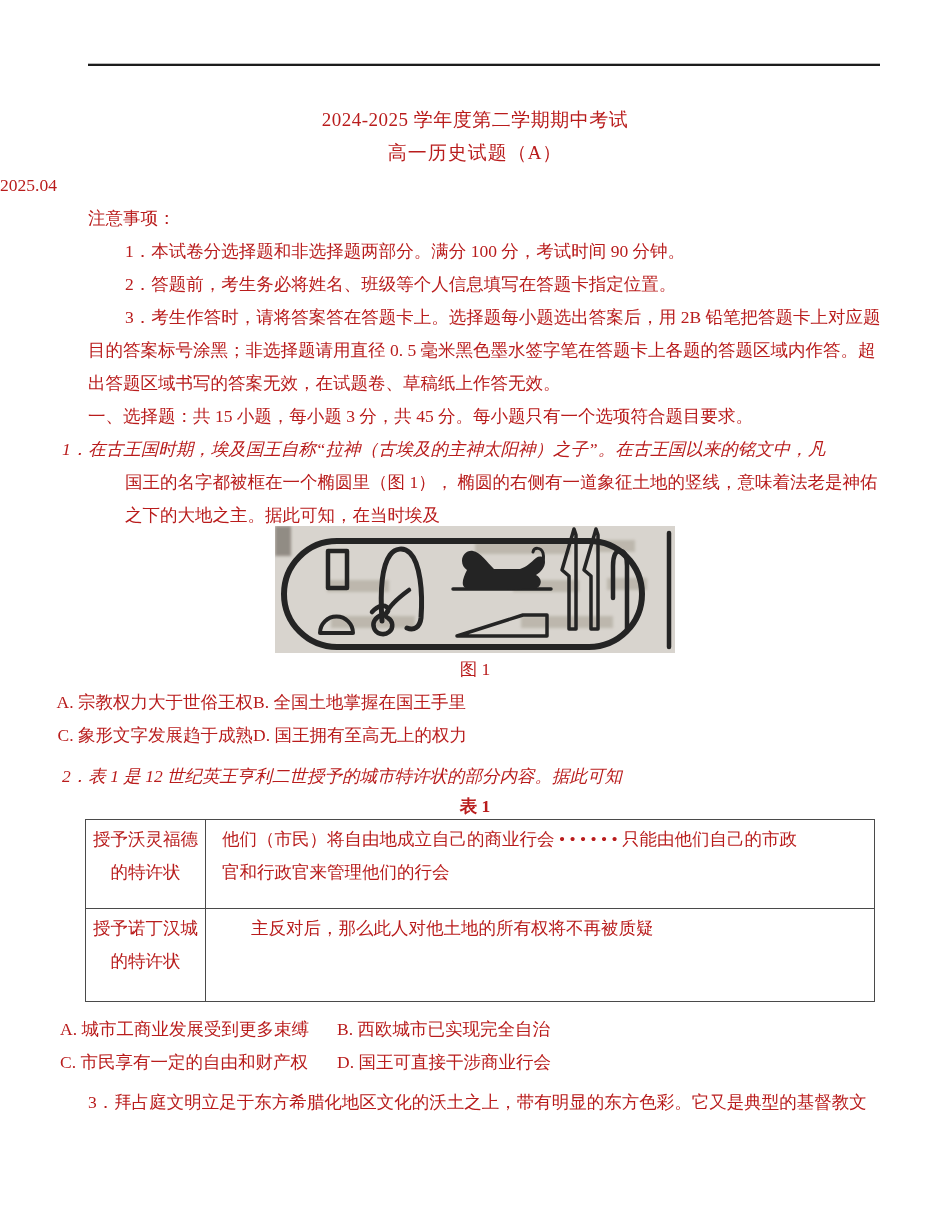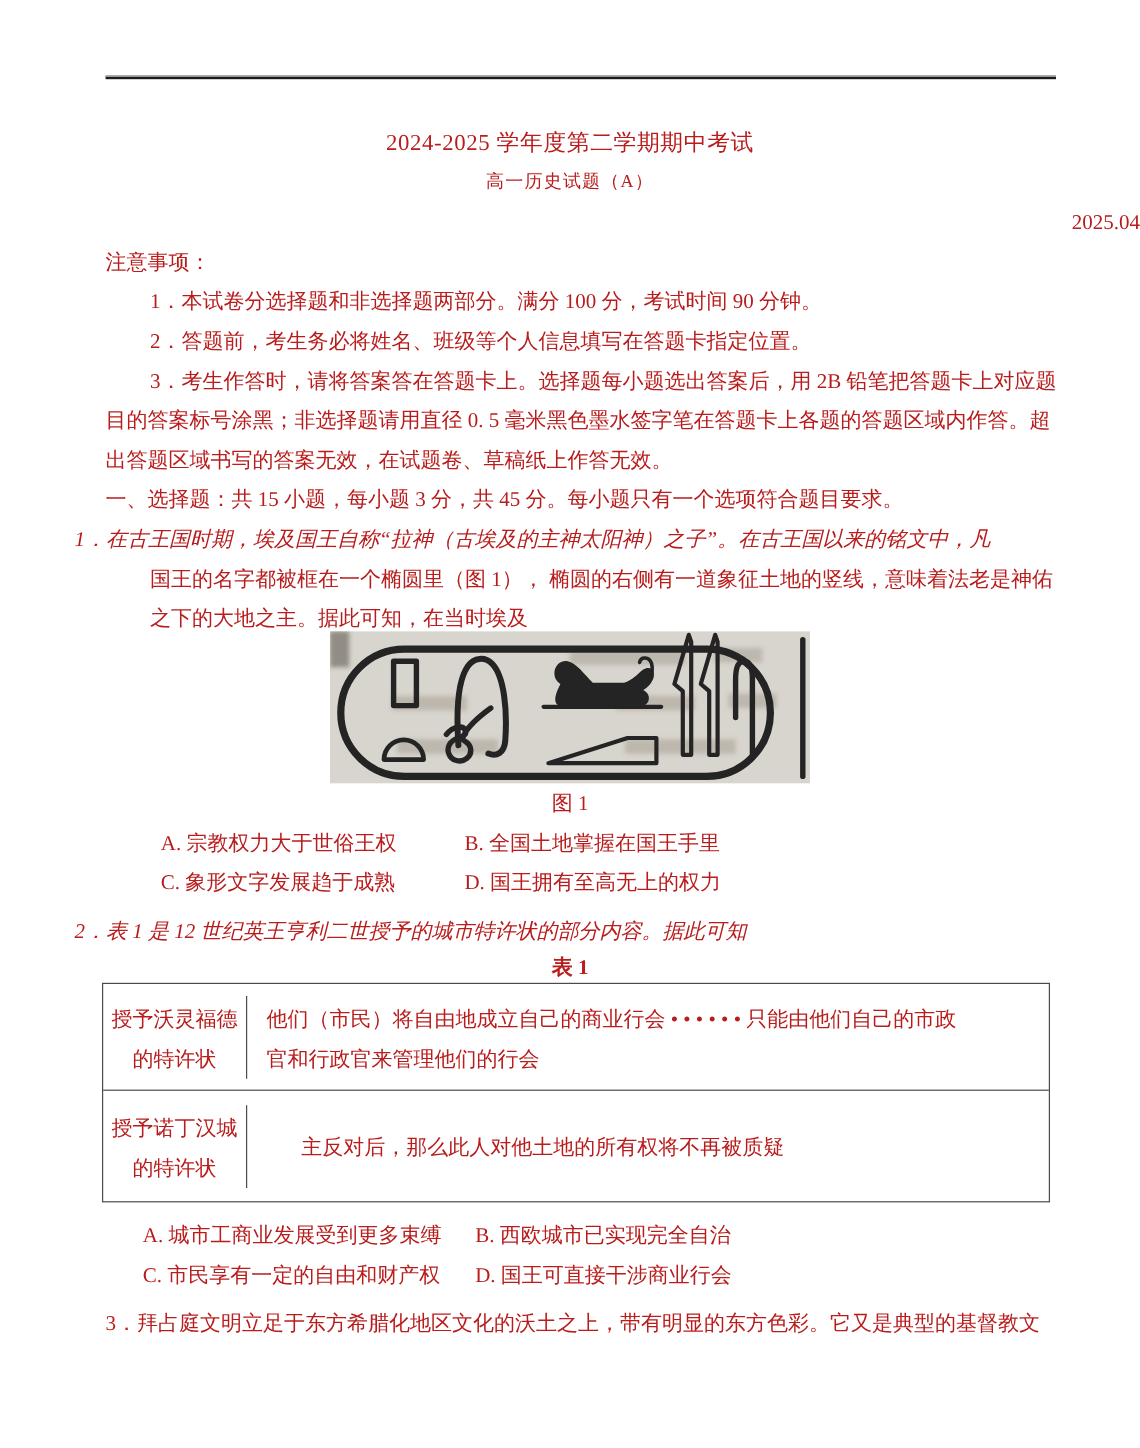--- a/index.html
+++ b/index.html
@@ -13,42 +13,42 @@
     line-height:33px;
     overflow:hidden;
   }
   .top-rule{
     position:absolute;top:63px;left:88px;width:792px;height:2px;
     background:#1c1c1c;border-top:1px solid #b9b9b9;
   }
   .line{white-space:nowrap;}
   .center{text-align:center;}
   .title1{margin-top:103px;font-size:19px;letter-spacing:.5px;}
-  .title2{font-size:15px;letter-spacing:1px;}
-  .date-line{text-align:right;}
+  .title2{font-size:19px;letter-spacing:1px;}
+  .date-line{text-align:left;padding-right:85px;}
   .ml88{margin-left:88px;}
   .ml95{margin-left:62px;font-style:italic;}
   .ml125{margin-left:125px;}
   .figure{
     display:block;
     margin:-6px 0 0 275px;
     width:400px;height:127px;
   }
   .caption{ text-align:center; }
   .cap26{ line-height:26px;font-weight:bold; }
   .optrow .opt{display:inline-block;white-space:nowrap;vertical-align:top;}
-  .q1opts .opt:first-child{margin-left:134px;width:253px;}
-  .q2opts .opt:first-child{margin-left:119px;width:277px;}
+  .q1opts .opt:first-child{width:253px;text-align:right;}
+  .q2opts .opt:first-child{margin-left:60px;width:277px;}
   .q2lead{margin-top:8px;}
   .tbl{
     margin-left:85px;width:790px;
     border:1.6px solid #4a4a4a;
     box-sizing:border-box;
   }
-  .trow{display:flex;align-items:center;}
+  .trow{display:flex;}
   .trow + .trow{border-top:1.6px solid #4a4a4a;gap:29px;}
   .trow1{height:88px;}
   .trow2{height:92px;}
   .tlabel{
     width:120px;flex:0 0 120px;
     border-right:1.6px solid #4a4a4a;
     text-align:center;padding-top:3px;
     box-sizing:border-box;
   }
   .tcontent{flex:1;padding:3px 8px 0 16px;overflow:hidden;}

